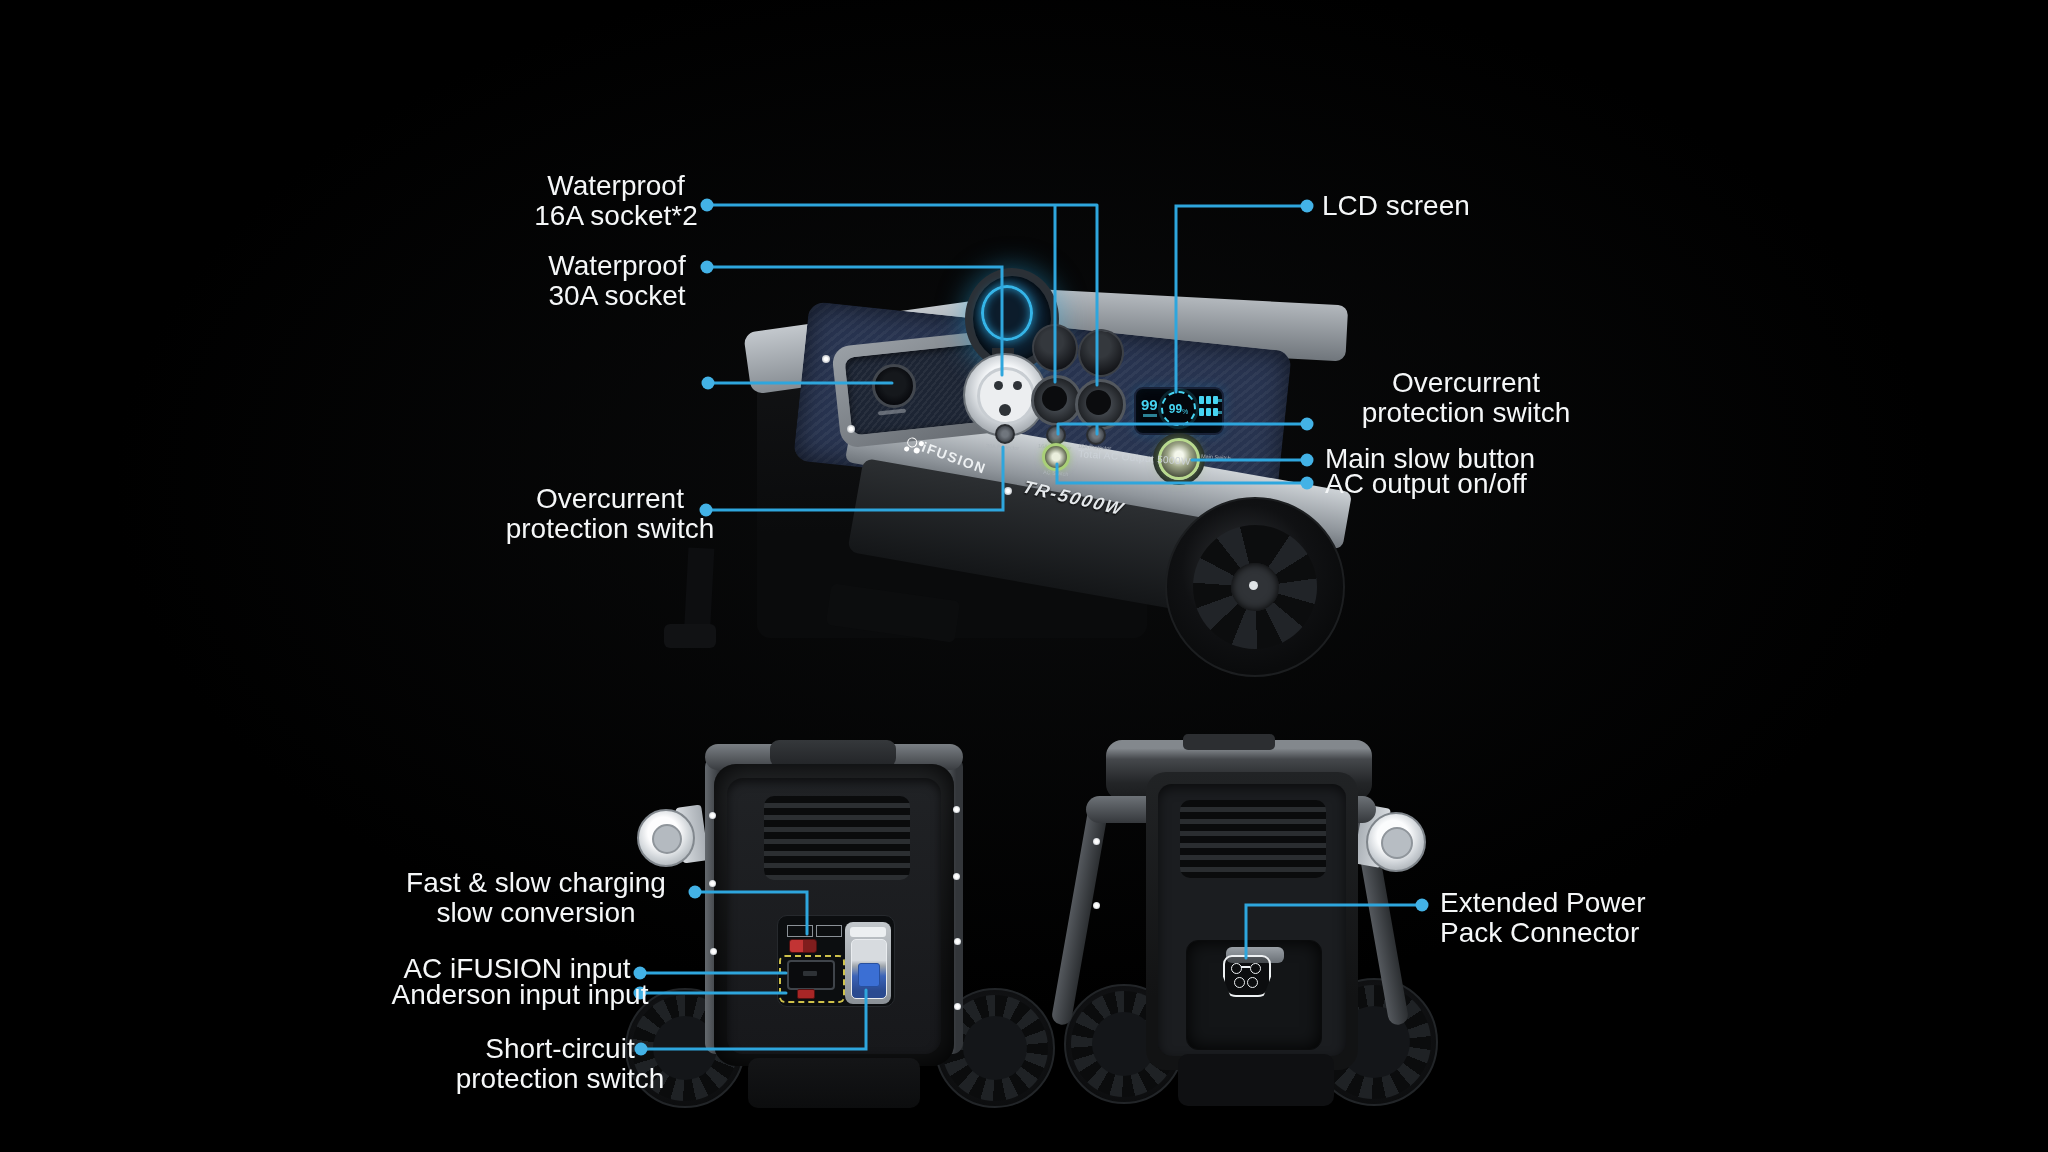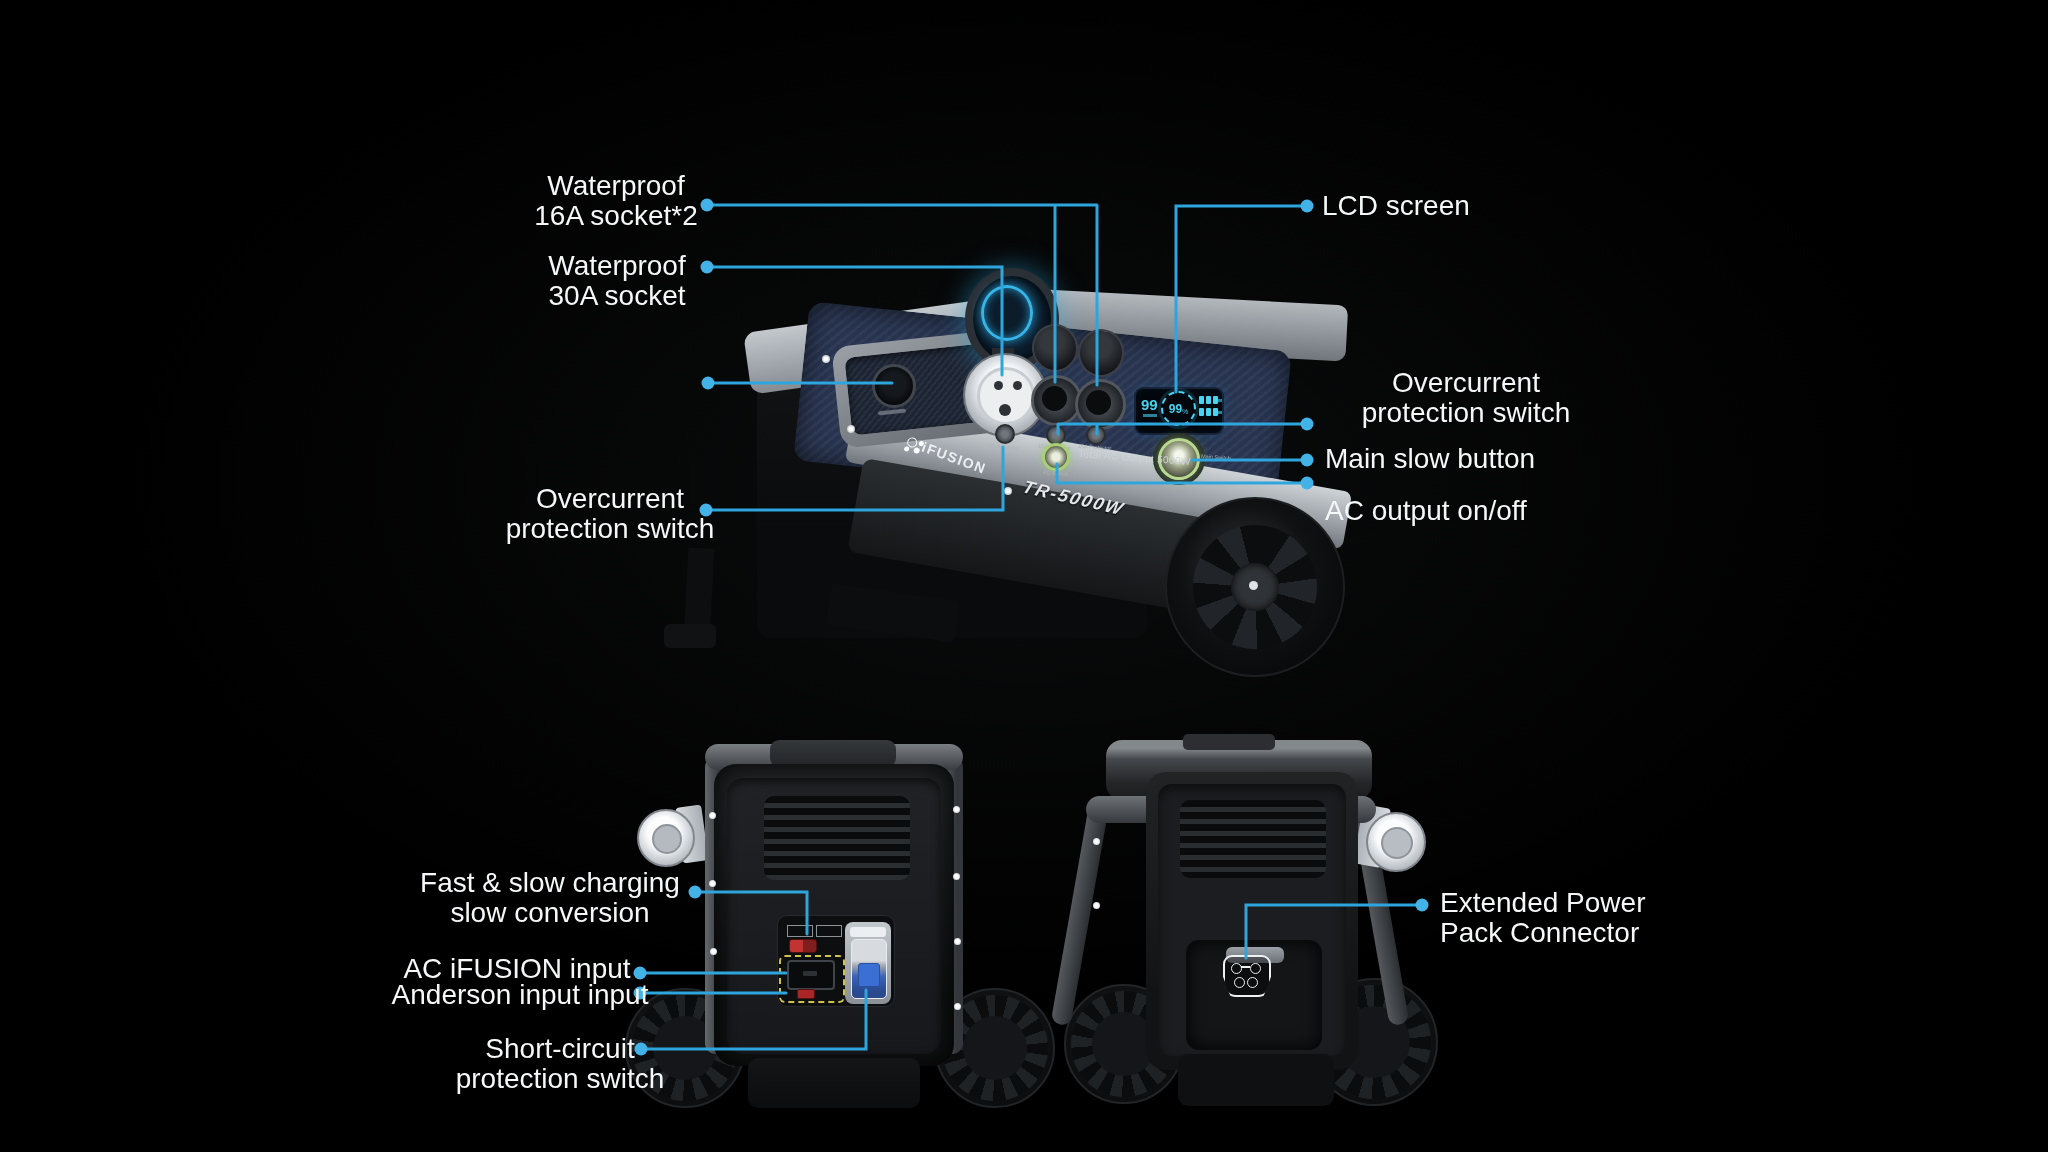--- a/index.html
+++ b/index.html
@@ -17,22 +17,22 @@
   .callout{position:absolute;color:#f5f7f8;font-size:28px;line-height:30px;white-space:nowrap;}
   .callout.center{transform:translateX(-50%);text-align:center;}
   .callout span{display:block;}
   .co-w16a{left:616px;top:171px;}
   .co-w30a{left:617px;top:251px;}
   .co-usb{left:603px;top:366px;}
   .co-ocl{left:610px;top:484px;}
   .co-lcd{left:1322px;top:191px;}
   .co-ocr{left:1466px;top:368px;}
   .co-main{left:1325px;top:444px;}
-  .co-acout{left:1325px;top:496px;}
-  .co-fast{left:550px;top:868px;}
+  .co-acout{left:1325px;top:469px;}
+  .co-fast{left:536px;top:868px;}
   .co-acin{left:517px;top:954px;}
   .co-and{left:520px;top:980px;}
   .co-short{left:548px;top:1034px;margin-left:12px;}
   .co-ext{left:1440px;top:888px;}
 
   
   #leaders{position:absolute;left:0;top:0;width:2048px;height:1152px;pointer-events:none;}
   #leaders path{fill:none;stroke:#2ea6dd;stroke-width:3;stroke-linecap:round;}
   #leaders circle{fill:#43b2e6;}
 

